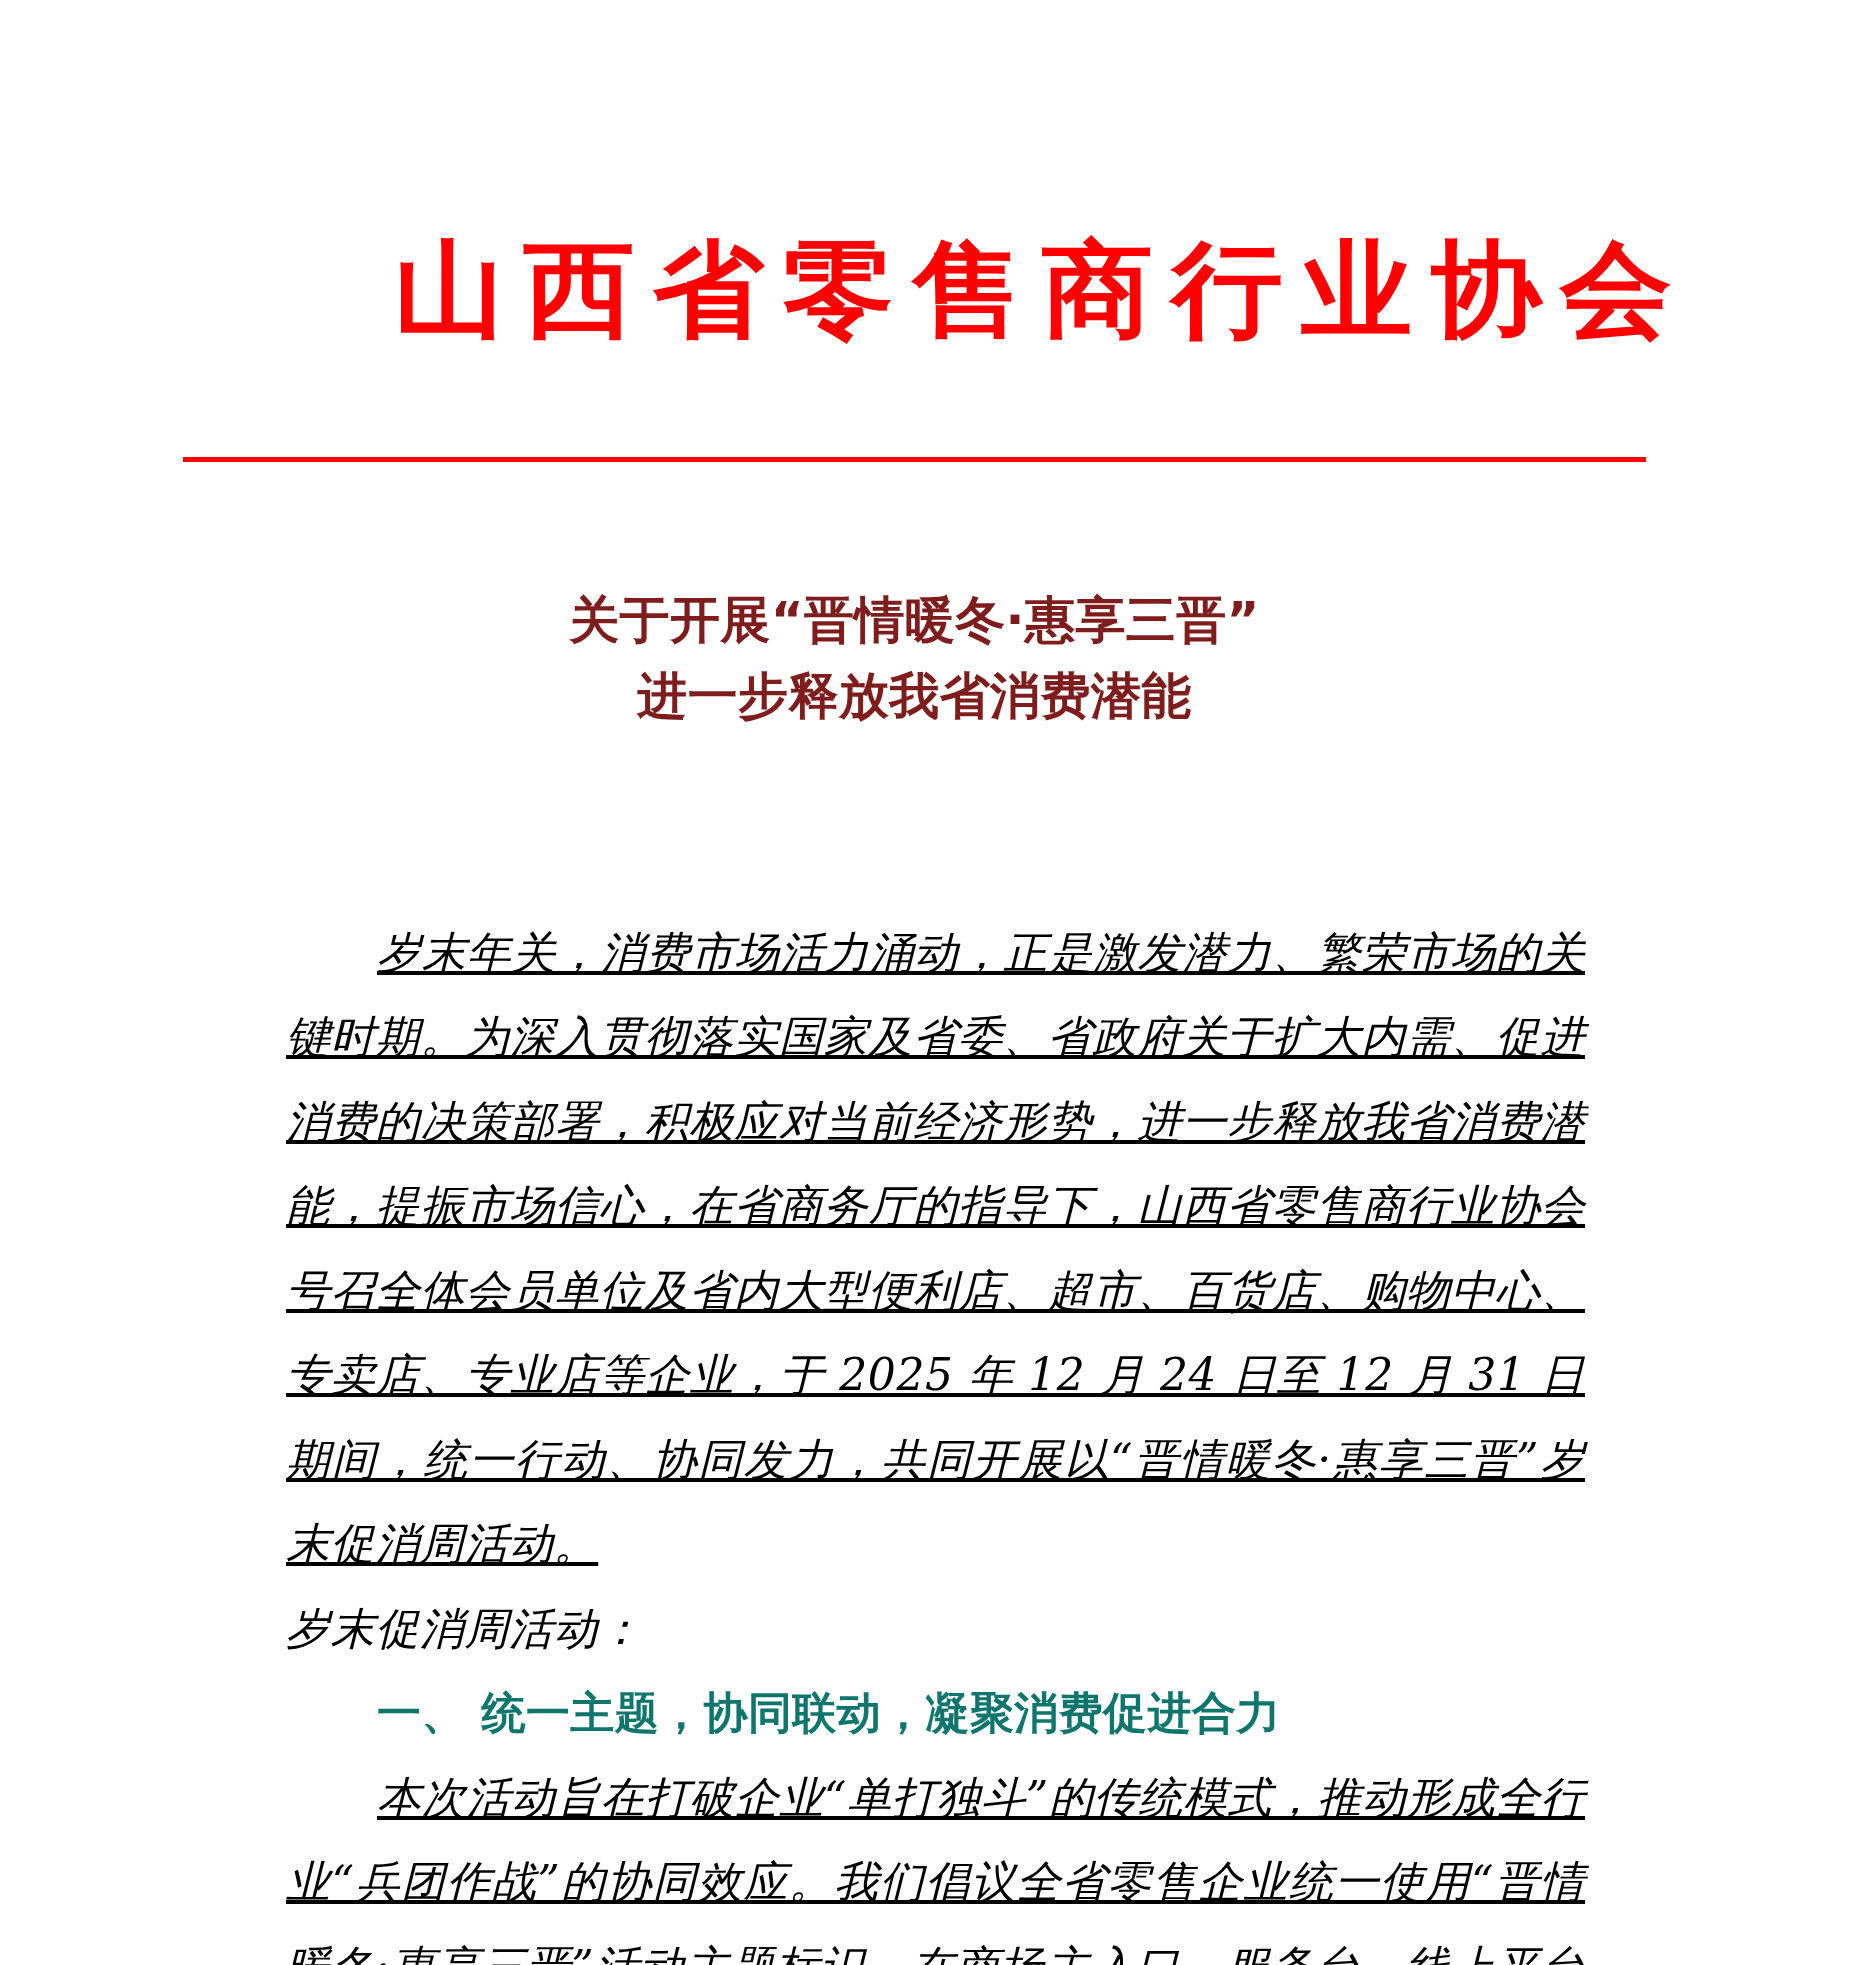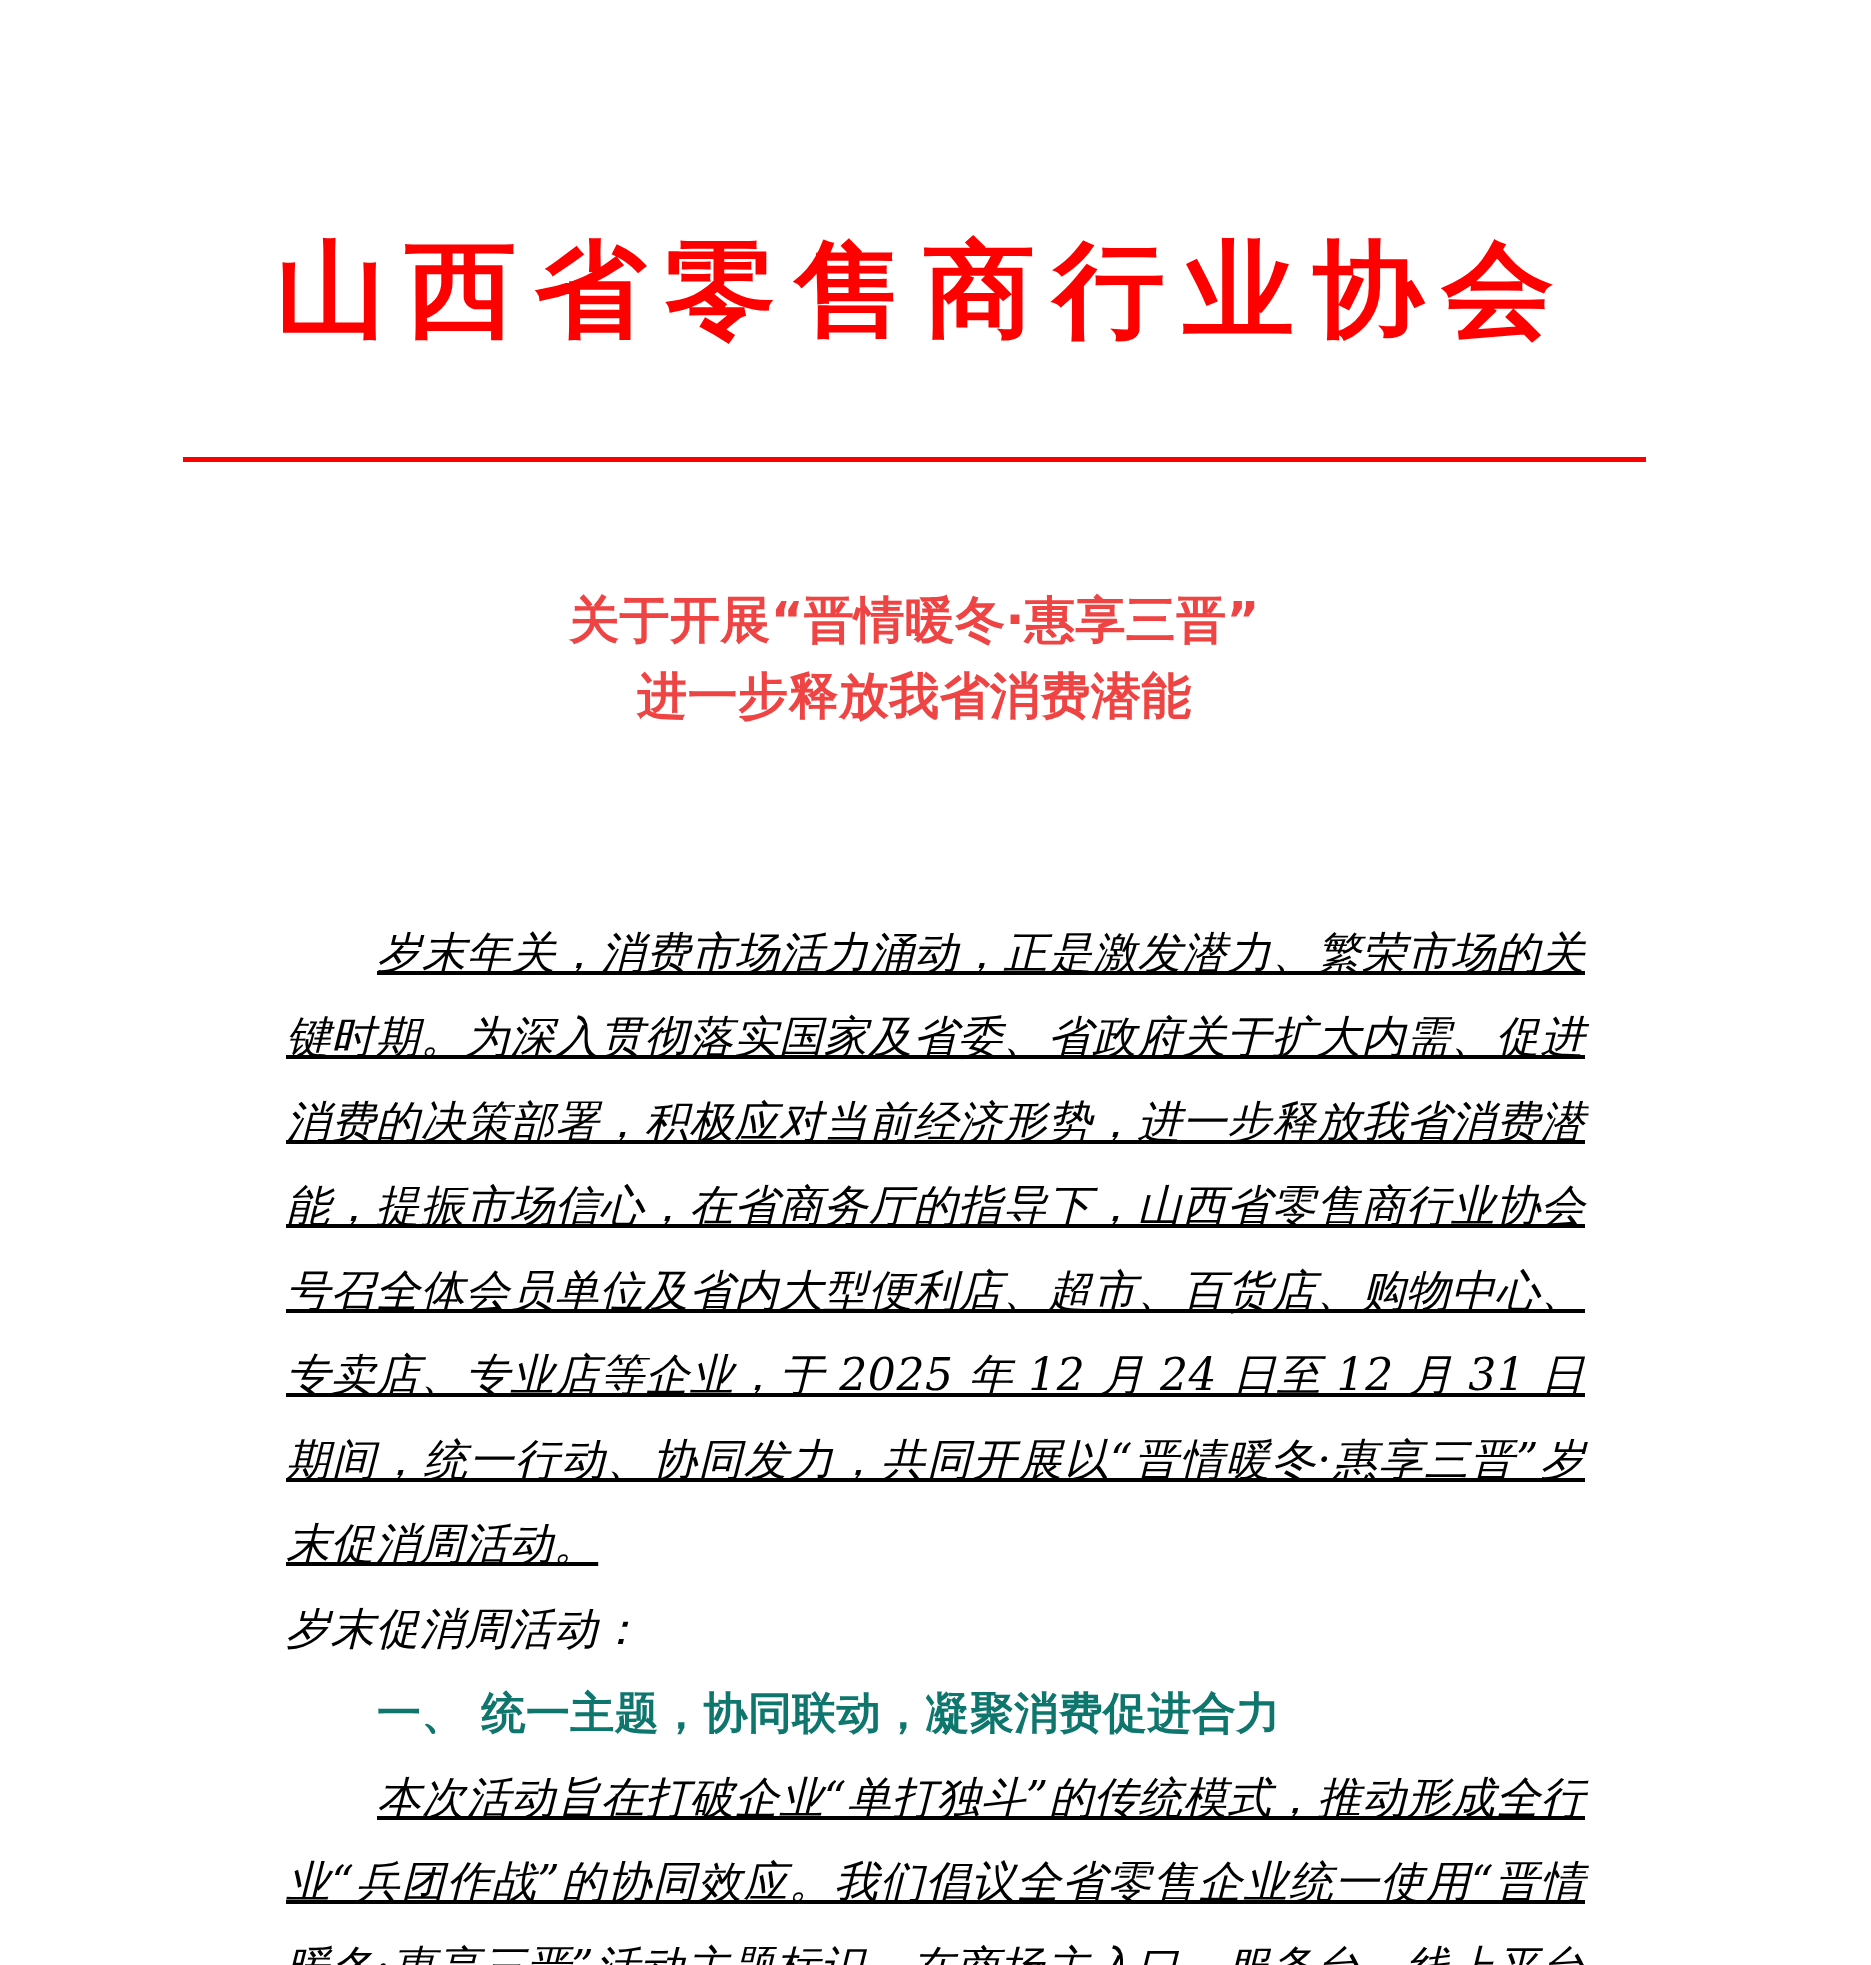--- a/index.html
+++ b/index.html
@@ -16,21 +16,21 @@
     overflow: hidden;
     box-sizing: border-box;
   }
 
   
   .letterhead {
     position: absolute;
     left: 183px;
     top: 237px;
     width: 1463px;
-    text-align: center;
+    text-align: right;
   }
   .letterhead-title {
     font-family: "DejaVu Serif", "Liberation Serif", serif;
     font-weight: 700;
     font-size: 105px;
     line-height: 1.0;
     color: #fe0000;
     letter-spacing: 17.3px;
     text-indent: 17.3px;
     white-space: nowrap;
@@ -52,21 +52,21 @@
     left: 183px;
     top: 582px;
     width: 1463px;
     text-align: center;
   }
   .doc-title-line {
     font-family: "DejaVu Sans", "Liberation Sans", sans-serif;
     font-weight: 700;
     font-size: 50px;
     line-height: 1.52;
-    color: #ef4444;
+    color: #7f1d1d;
     letter-spacing: 0.4px;
     white-space: nowrap;
   }
 
   
   .body-block {
     position: absolute;
     left: 286px;
     top: 911px;
     width: 1299px;

